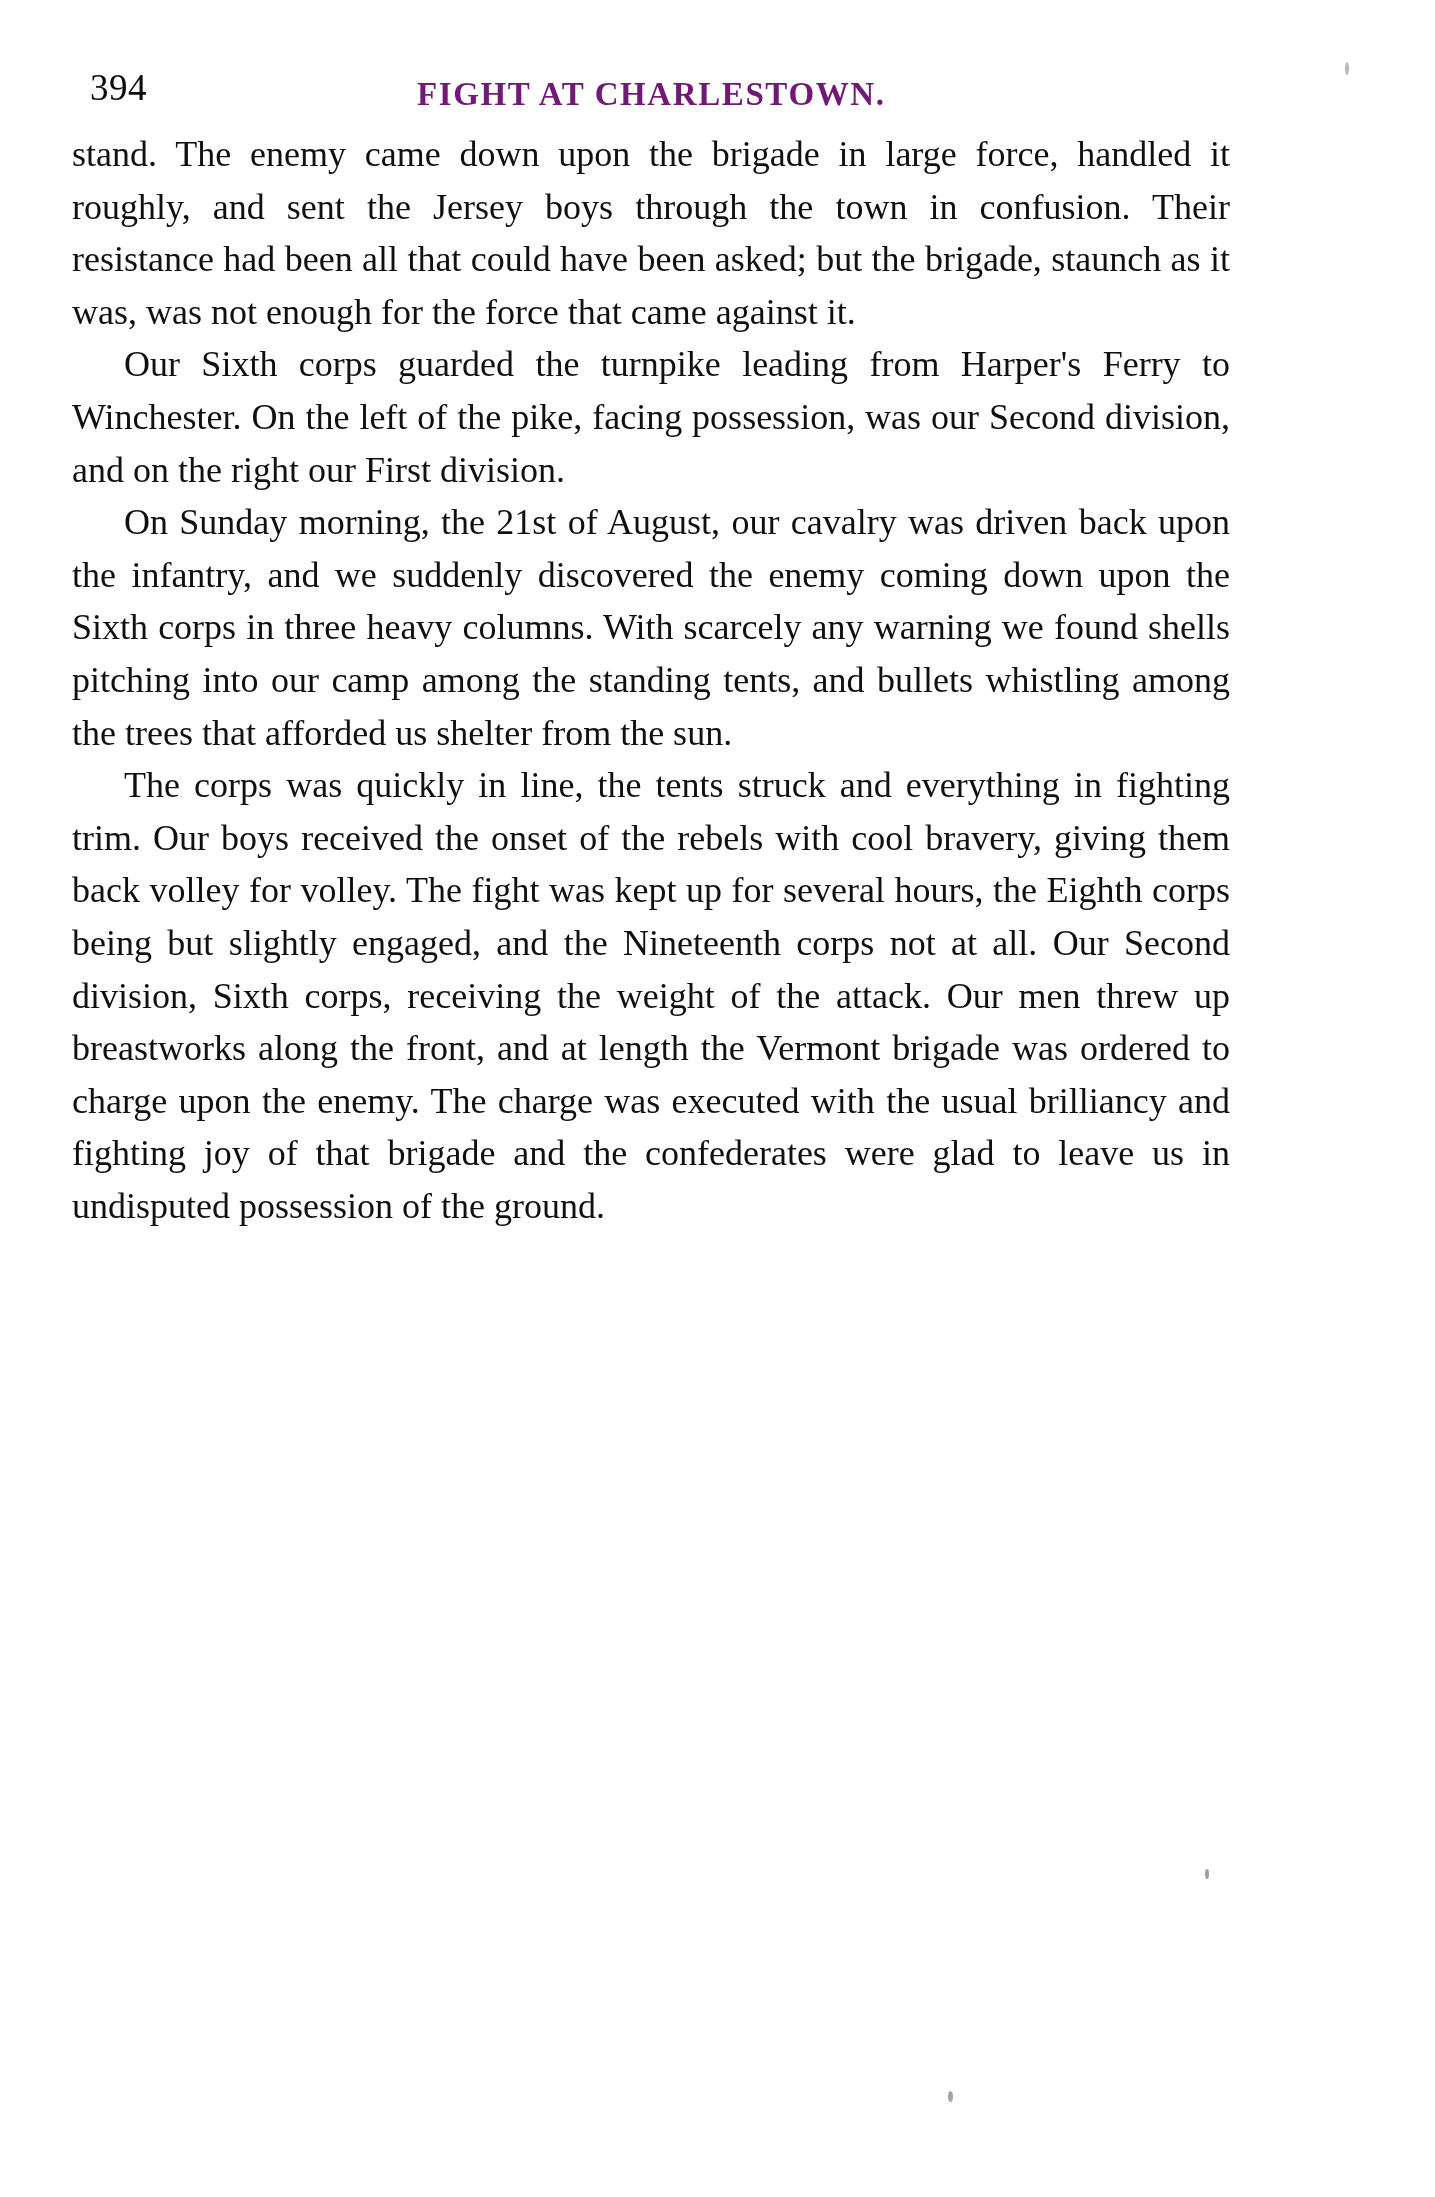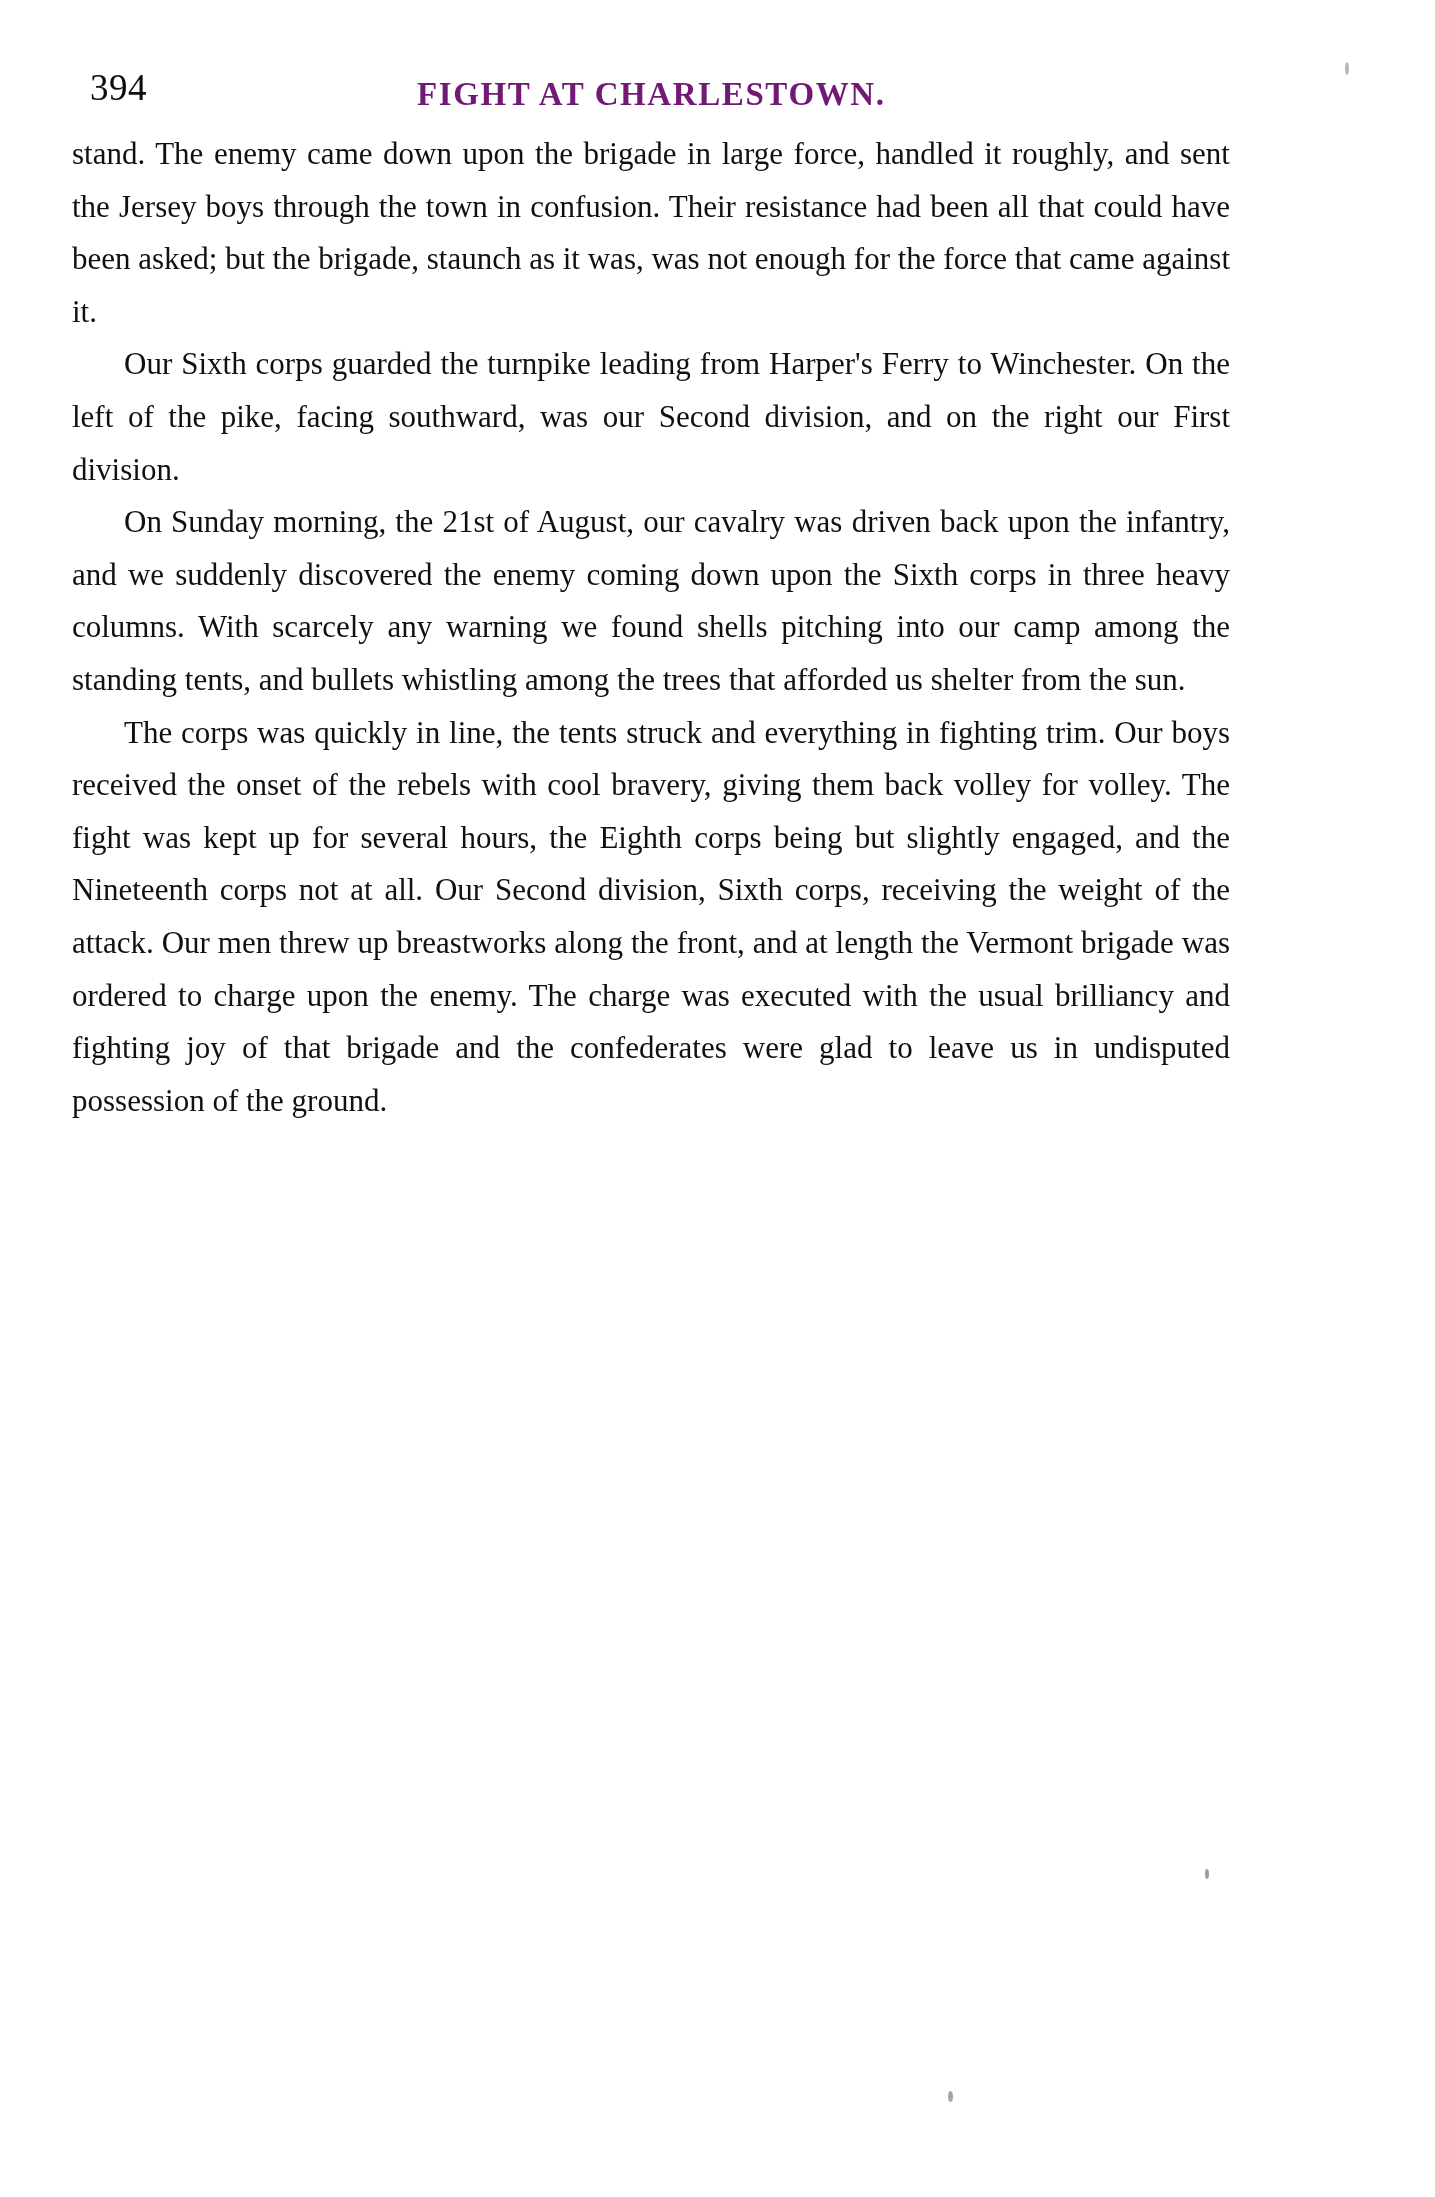--- a/index.html
+++ b/index.html
@@ -50,21 +50,21 @@
     font-weight: 600;
   }
   .textblock {
     position: absolute;
     left: 72px;
     top: 128px;
     width: 1158px;
   }
   p {
     margin: 0;
-    font-size: 31px;
+    font-size: 36px;
     line-height: 52.6px;
     text-align: justify;
     text-justify: inter-word;
     color: #101010;
     hyphens: manual;
   }
   p.indent {
     text-indent: 52px;
   }
   p + p {
@@ -84,21 +84,21 @@
 
 <div class="page">
 
   <div class="header">
     <div class="folio">394</div>
     <div class="running-head">FIGHT AT CHARLESTOWN.</div>
   </div>
 
   <div class="textblock">
     <p>stand. The enemy came down upon the brigade in large force, handled it roughly, and sent the Jersey boys through the town in confusion. Their resistance had been all that could have been asked; but the brigade, staunch as it was, was not enough for the force that came against it.</p>
-    <p class="indent">Our Sixth corps guarded the turnpike leading from Harper's Ferry to Winchester. On the left of the pike, facing southward, was our Second division, and on the right our First division.</p>
+    <p class="indent">Our Sixth corps guarded the turnpike leading from Harper's Ferry to Winchester. On the left of the pike, facing possession, was our Second division, and on the right our First division.</p>
     <p class="indent">On Sunday morning, the 21st of August, our cavalry was driven back upon the infantry, and we suddenly discovered the enemy coming down upon the Sixth corps in three heavy columns. With scarcely any warning we found shells pitching into our camp among the standing tents, and bullets whistling among the trees that afforded us shelter from the sun.</p>
     <p class="indent">The corps was quickly in line, the tents struck and everything in fighting trim. Our boys received the onset of the rebels with cool bravery, giving them back volley for volley. The fight was kept up for several hours, the Eighth corps being but slightly engaged, and the Nineteenth corps not at all. Our Second division, Sixth corps, receiving the weight of the attack. Our men threw up breastworks along the front, and at length the Vermont brigade was ordered to charge upon the enemy. The charge was executed with the usual brilliancy and fighting joy of that brigade and the confederates were glad to leave us in undisputed possession of the ground.</p>
   </div>
 
   <div class="speck s1"></div>
   <div class="speck s2"></div>
   <div class="speck s3"></div>
 
 </div>
 

